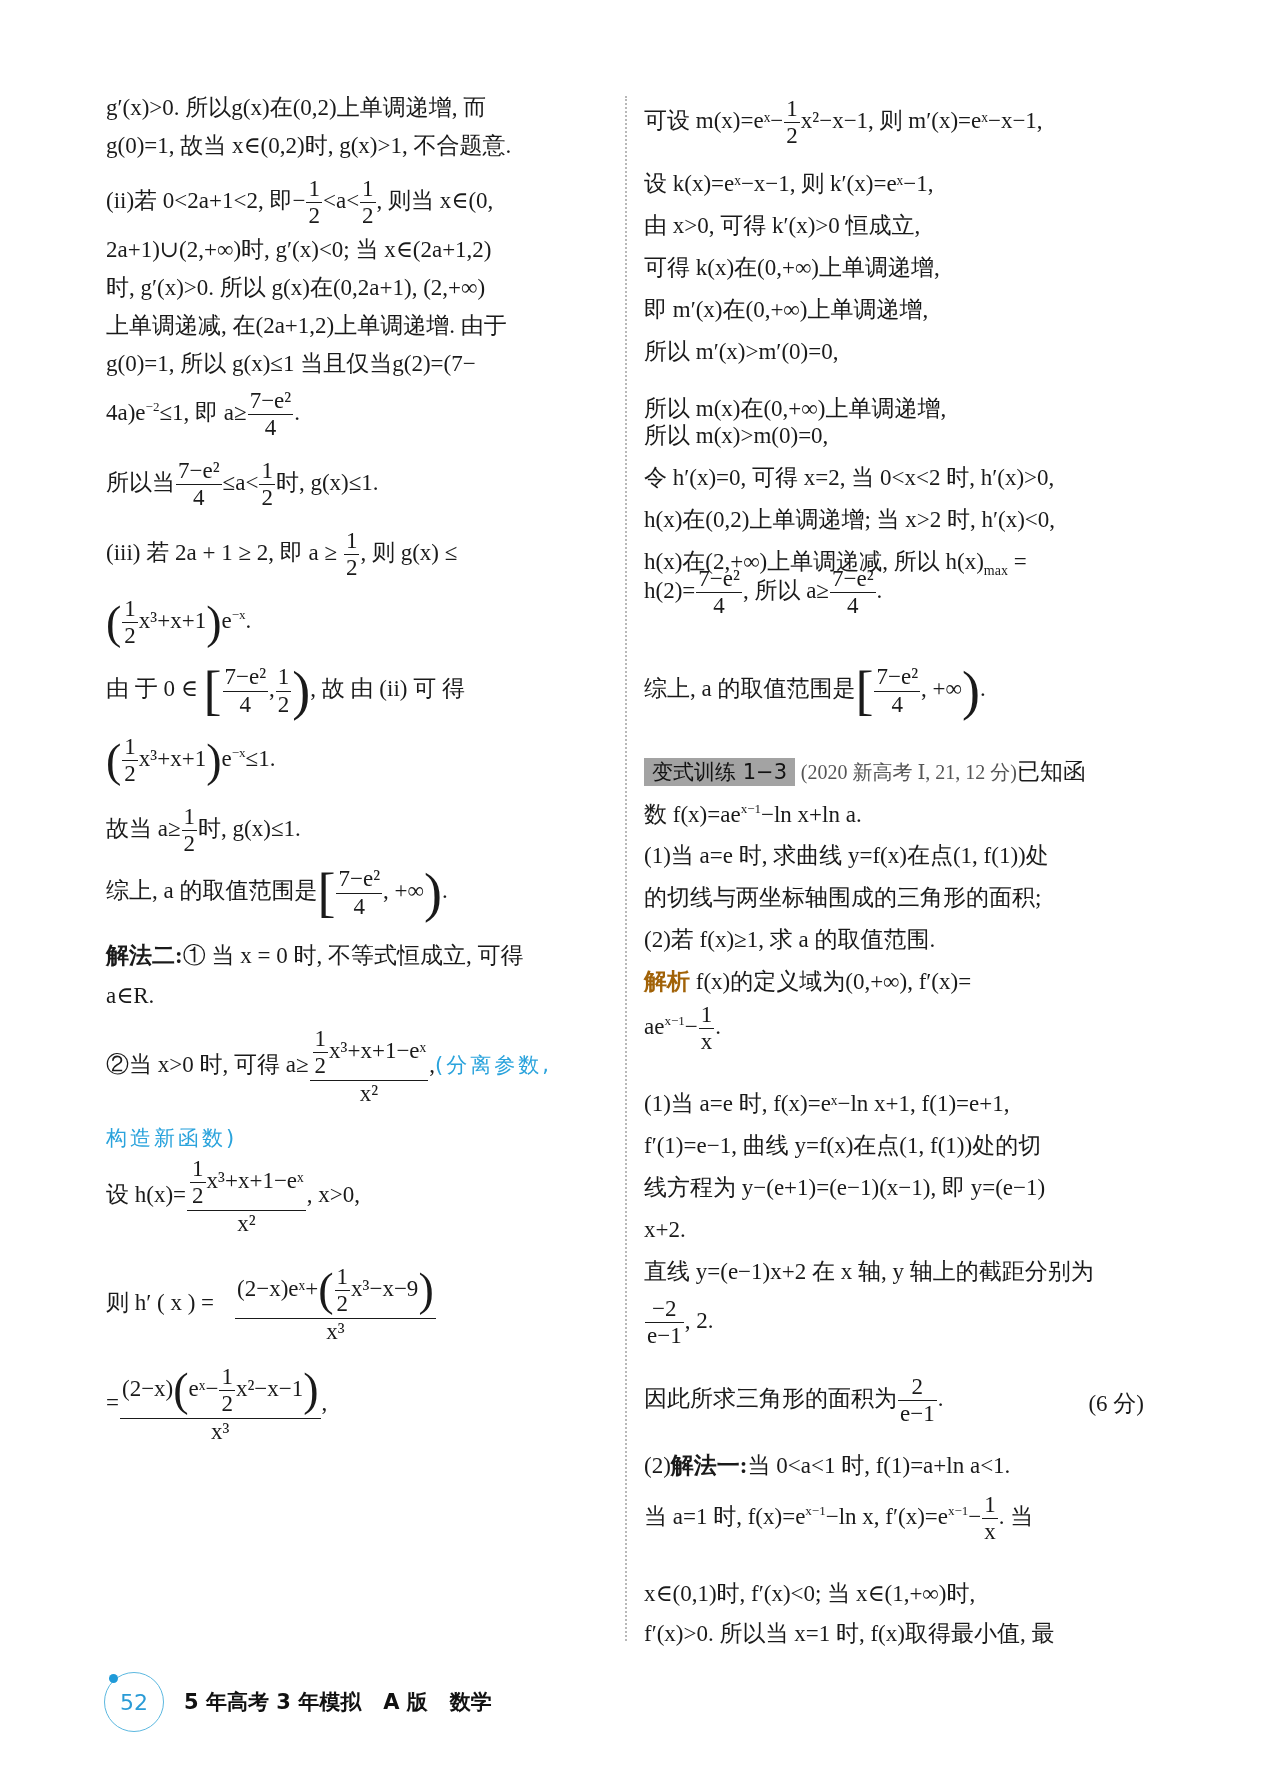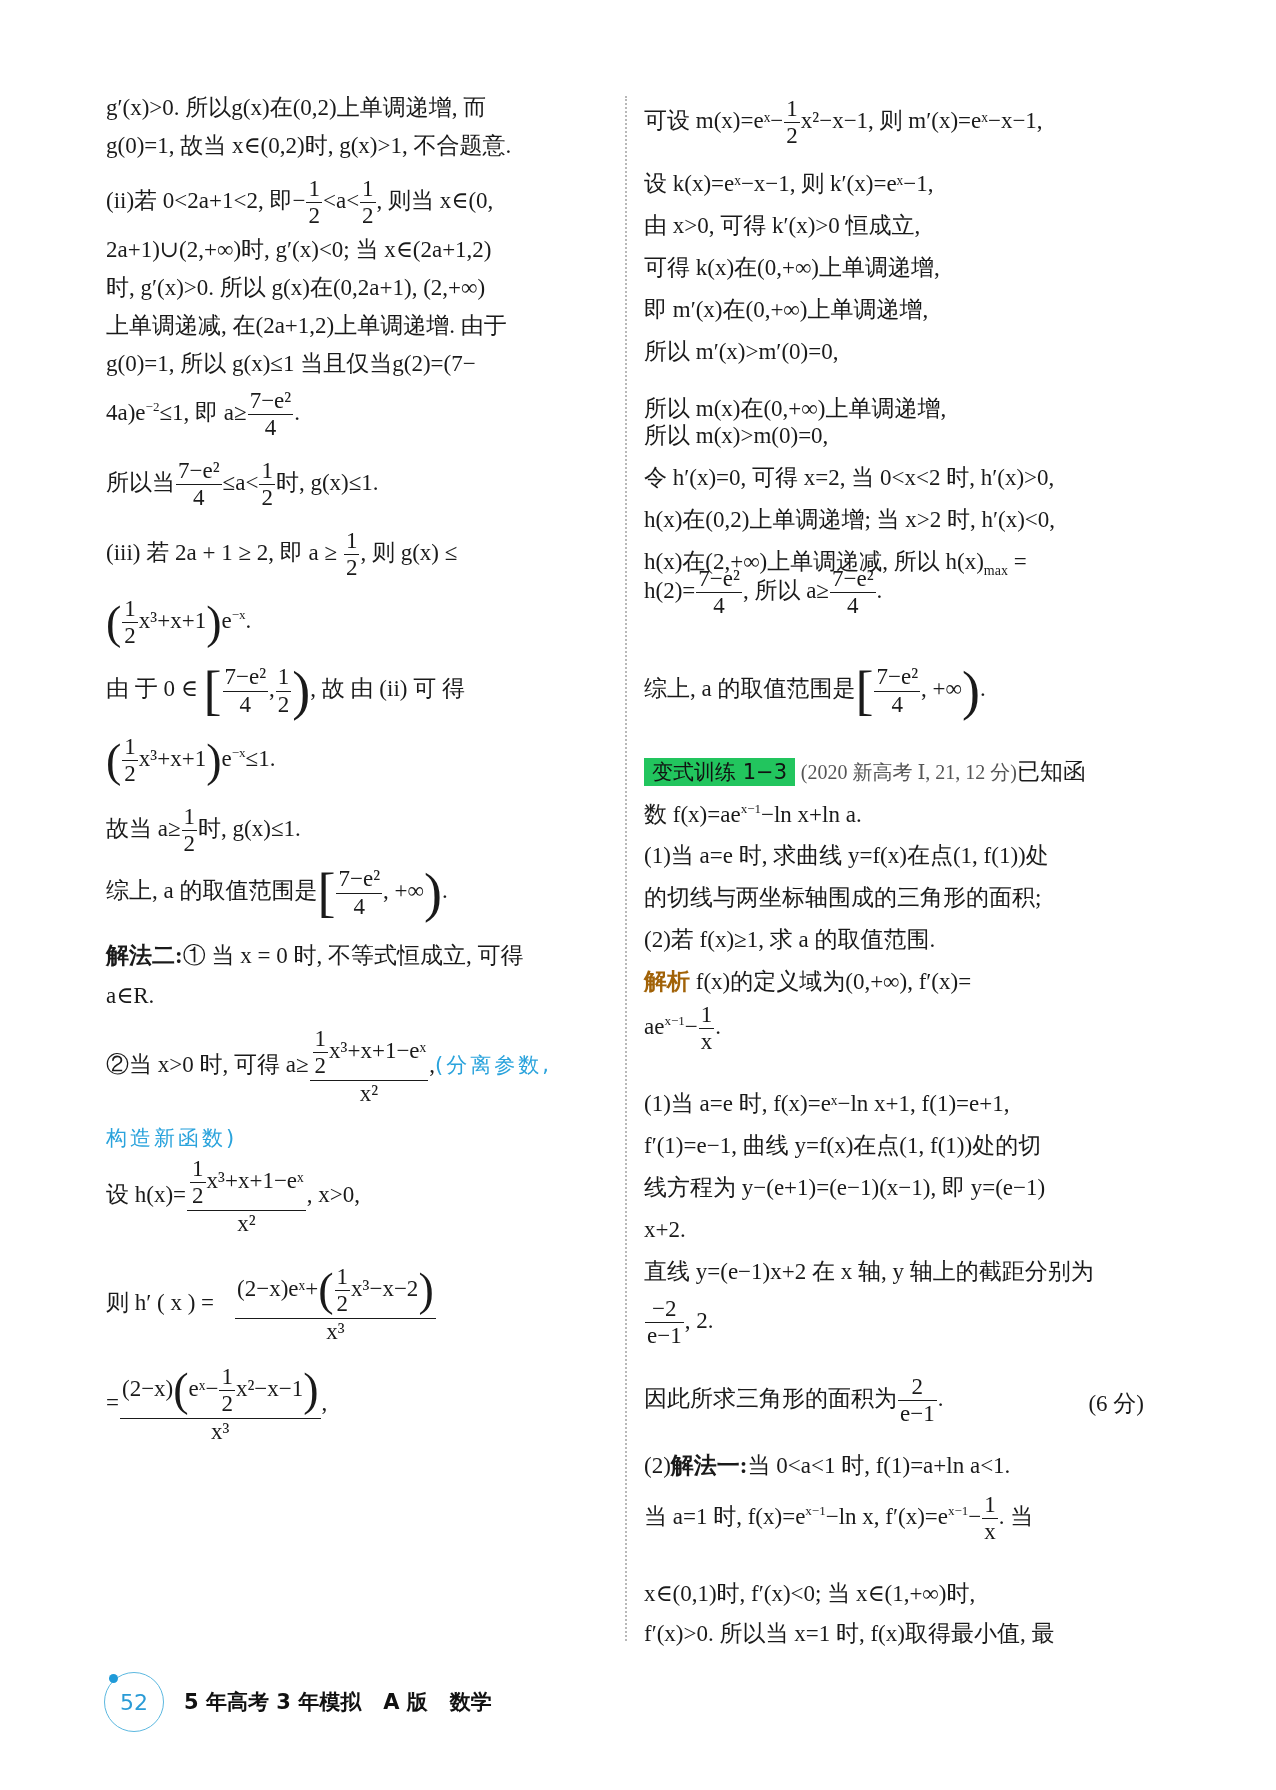--- a/index.html
+++ b/index.html
@@ -14,21 +14,21 @@
   .b { font-weight: bold; }
   .frac { display: inline-block; vertical-align: middle; text-align: center; margin: 0 1px; }
   .frac > span { display: block; padding: 0 2px; line-height: 1.15; }
   .frac > .den { border-top: 1.5px solid #1a1a1a; }
   sup { font-size: 13px; vertical-align: 9px; }
   sub { font-size: 14px; vertical-align: -6px; }
   .big-paren { font-size: 46px; vertical-align: middle; font-weight: 300; }
   .big-brack { font-size: 54px; vertical-align: middle; font-weight: 200; }
   .blue-note { color: #2aa3dc; font-family: "DejaVu Sans", sans-serif; font-size: 21px; letter-spacing: 3px; }
   .jiexi { color: #a16207; font-family: "DejaVu Sans", sans-serif; font-weight: bold; }
-  .badge { background: #22c55e; padding: 2px 8px; font-family: "DejaVu Sans", sans-serif;
+  .badge { background: #a3a3a3; padding: 2px 8px; font-family: "DejaVu Sans", sans-serif;
            font-size: 21px; color: #111; }
   .source { color: #555; font-size: 20px; }
   .footer { position: absolute; left: 104px; top: 1672px; height: 60px; width: 460px; }
   .page-circle { position: absolute; left: 0; top: 0; width: 58px; height: 58px; border-radius: 50%;
                  border: 1.5px solid #5cb8e0; display: flex; align-items: center; justify-content: center;
                  font-family: "DejaVu Sans", sans-serif; font-size: 22px; color: #2a9bd6; }
   .page-dot { position: absolute; left: 5px; top: 2px; width: 9px; height: 9px; border-radius: 50%; background: #1f9ad8; }
   .book-title { position: absolute; left: 80px; top: 16px; font-family: "DejaVu Sans", sans-serif;
                 font-size: 21px; font-weight: bold; color: #111; white-space: nowrap; }
   .book-edition, .book-subject { font-weight: bold; margin-left: 22px; }
@@ -92,21 +92,21 @@
   </div>
   <div class="line" style="top:1030px">
     <span class="blue-note">构造新函数)</span>
   </div>
 
   <div class="line" style="top:1060px">
     <span>设 h(x)=</span><span class="frac"><span><span class="frac"><span>1</span><span class="den">2</span></span><span>x³+x+1−eˣ</span></span><span class="den">x²</span></span><span>, x&gt;0,</span>
   </div>
 
   <div class="line" style="top:1168px">
-    <span style="margin-right:20px">则    h′    (  x  )    =</span><span class="frac"><span><span>(2−x)eˣ+</span><span class="big-paren">(</span><span class="frac"><span>1</span><span class="den">2</span></span><span>x³−x−2</span><span class="big-paren">)</span></span><span class="den">x³</span></span>
+    <span style="margin-right:20px">则    h′    (  x  )    =</span><span class="frac"><span><span>(2−x)eˣ+</span><span class="big-paren">(</span><span class="frac"><span>1</span><span class="den">2</span></span><span>x³−x−9</span><span class="big-paren">)</span></span><span class="den">x³</span></span>
   </div>
 
   <div class="line" style="top:1268px">
     <span>=</span><span class="frac"><span><span>(2−x)</span><span class="big-paren">(</span><span>eˣ−</span><span class="frac"><span>1</span><span class="den">2</span></span><span>x²−x−1</span><span class="big-paren">)</span></span><span class="den">x³</span></span><span>,</span>
   </div>
 </div>
 
 <div class="divider"></div>
 
 <div class="col col-right">

